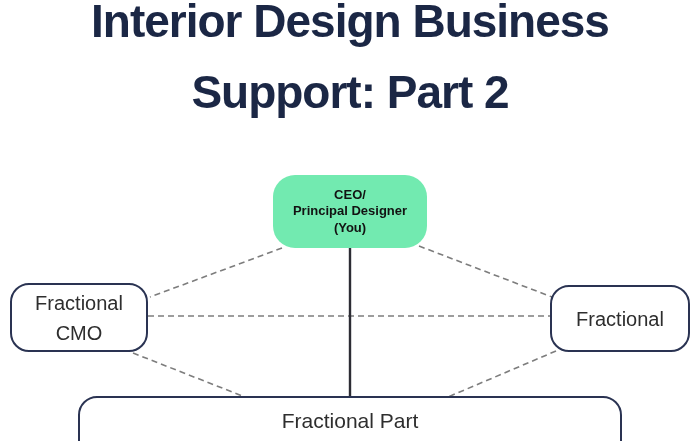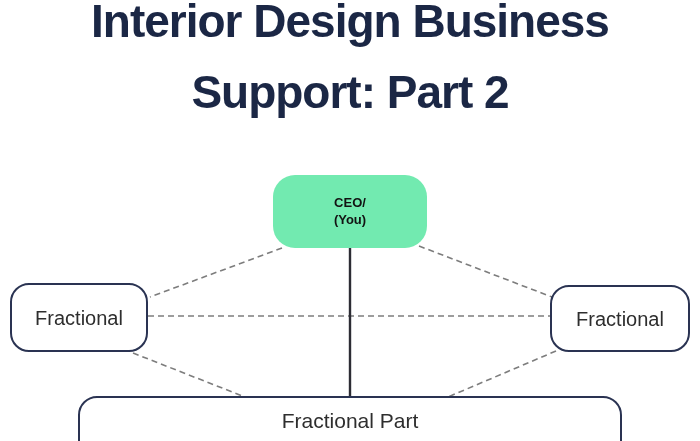--- a/index.html
+++ b/index.html
@@ -76,25 +76,27 @@
   <line x1="282" y1="248" x2="150" y2="297" stroke="#7d7d7d" stroke-width="1.6" stroke-dasharray="6 4"></line>
   <line x1="419" y1="246" x2="552" y2="297" stroke="#7d7d7d" stroke-width="1.6" stroke-dasharray="6 4"></line>
   <line x1="148" y1="316" x2="550" y2="316" stroke="#7d7d7d" stroke-width="1.6" stroke-dasharray="6 4"></line>
   <line x1="133" y1="353" x2="245" y2="397" stroke="#7d7d7d" stroke-width="1.6" stroke-dasharray="6 4"></line>
   <line x1="556" y1="351" x2="448" y2="397" stroke="#7d7d7d" stroke-width="1.6" stroke-dasharray="6 4"></line>
   <line x1="350" y1="247" x2="350" y2="397" stroke="#2c2c34" stroke-width="2.4"></line>
 </svg>
 
 <div class="node node-ceo">
   <div>CEO/</div>
+  <div>Principal Designer</div>
   <div>(You)</div>
 </div>
 
 <div class="node node-outline node-cmo">
   <div>Fractional</div>
+  <div>CMO</div>
 </div>
 
 <div class="node node-outline node-coo">
   <div>Fractional</div>
 </div>
 
 <div class="node node-outline node-team">
   <div>Fractional Part</div>
 </div>
 

